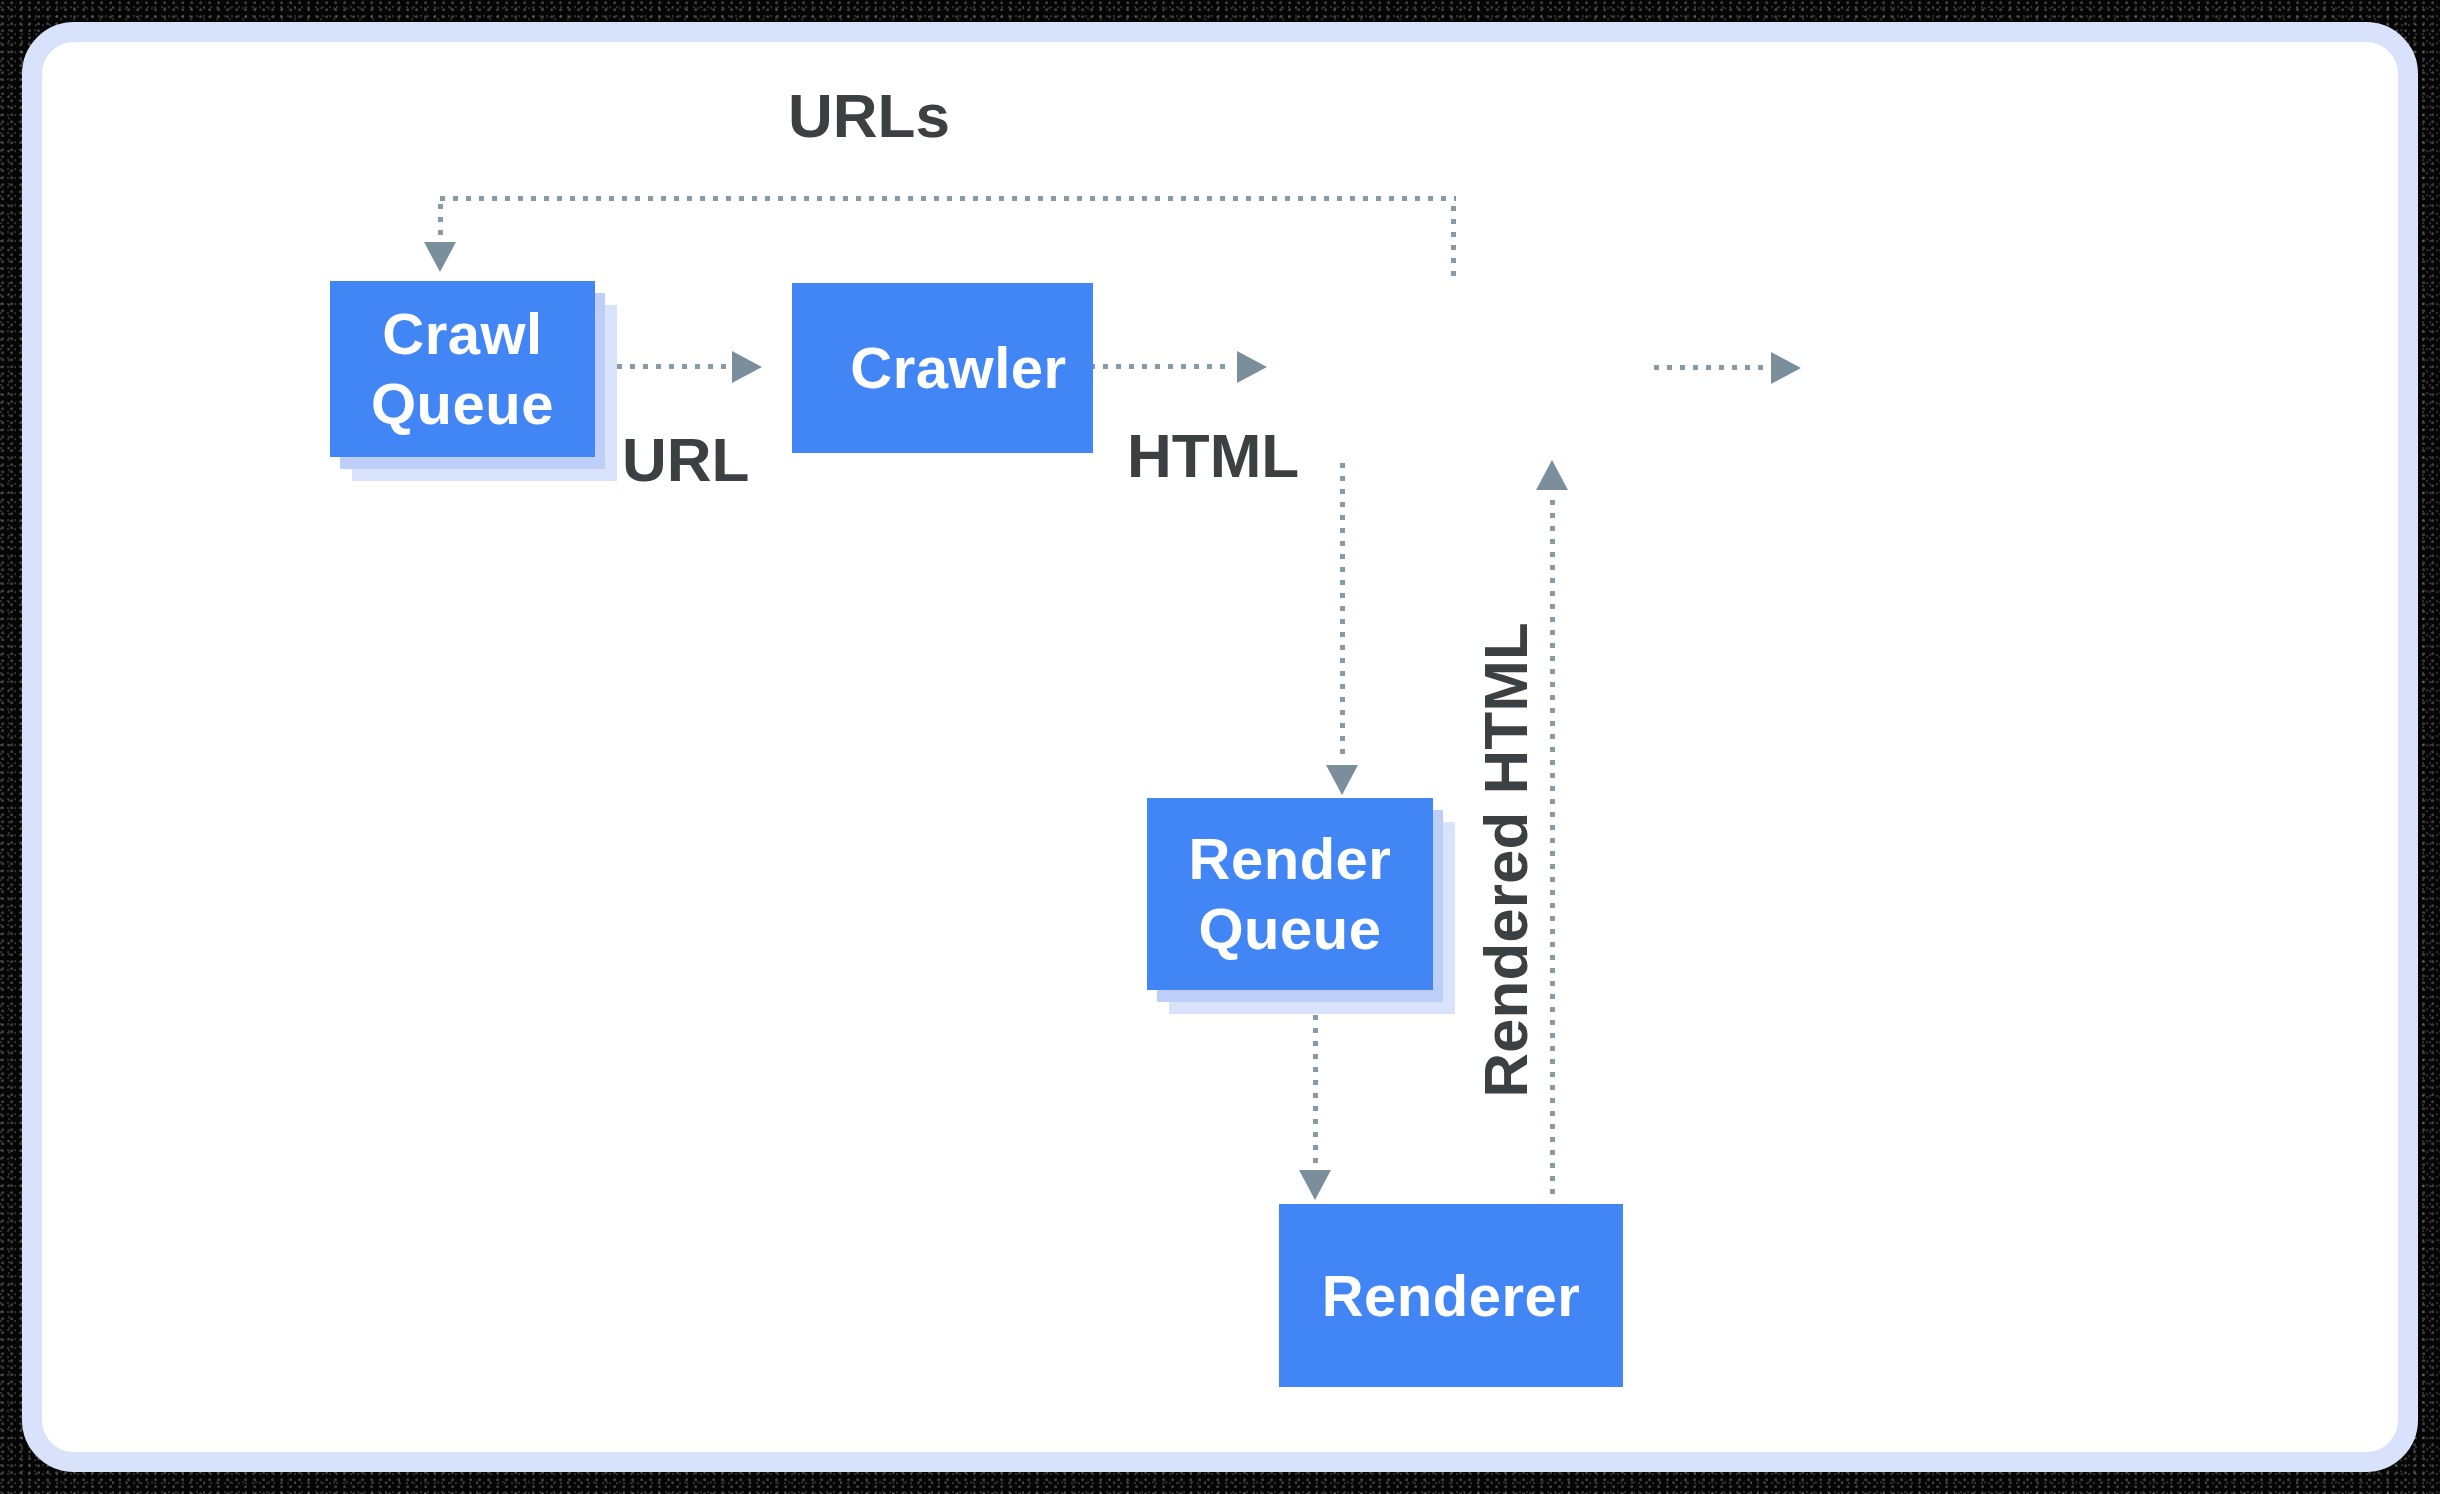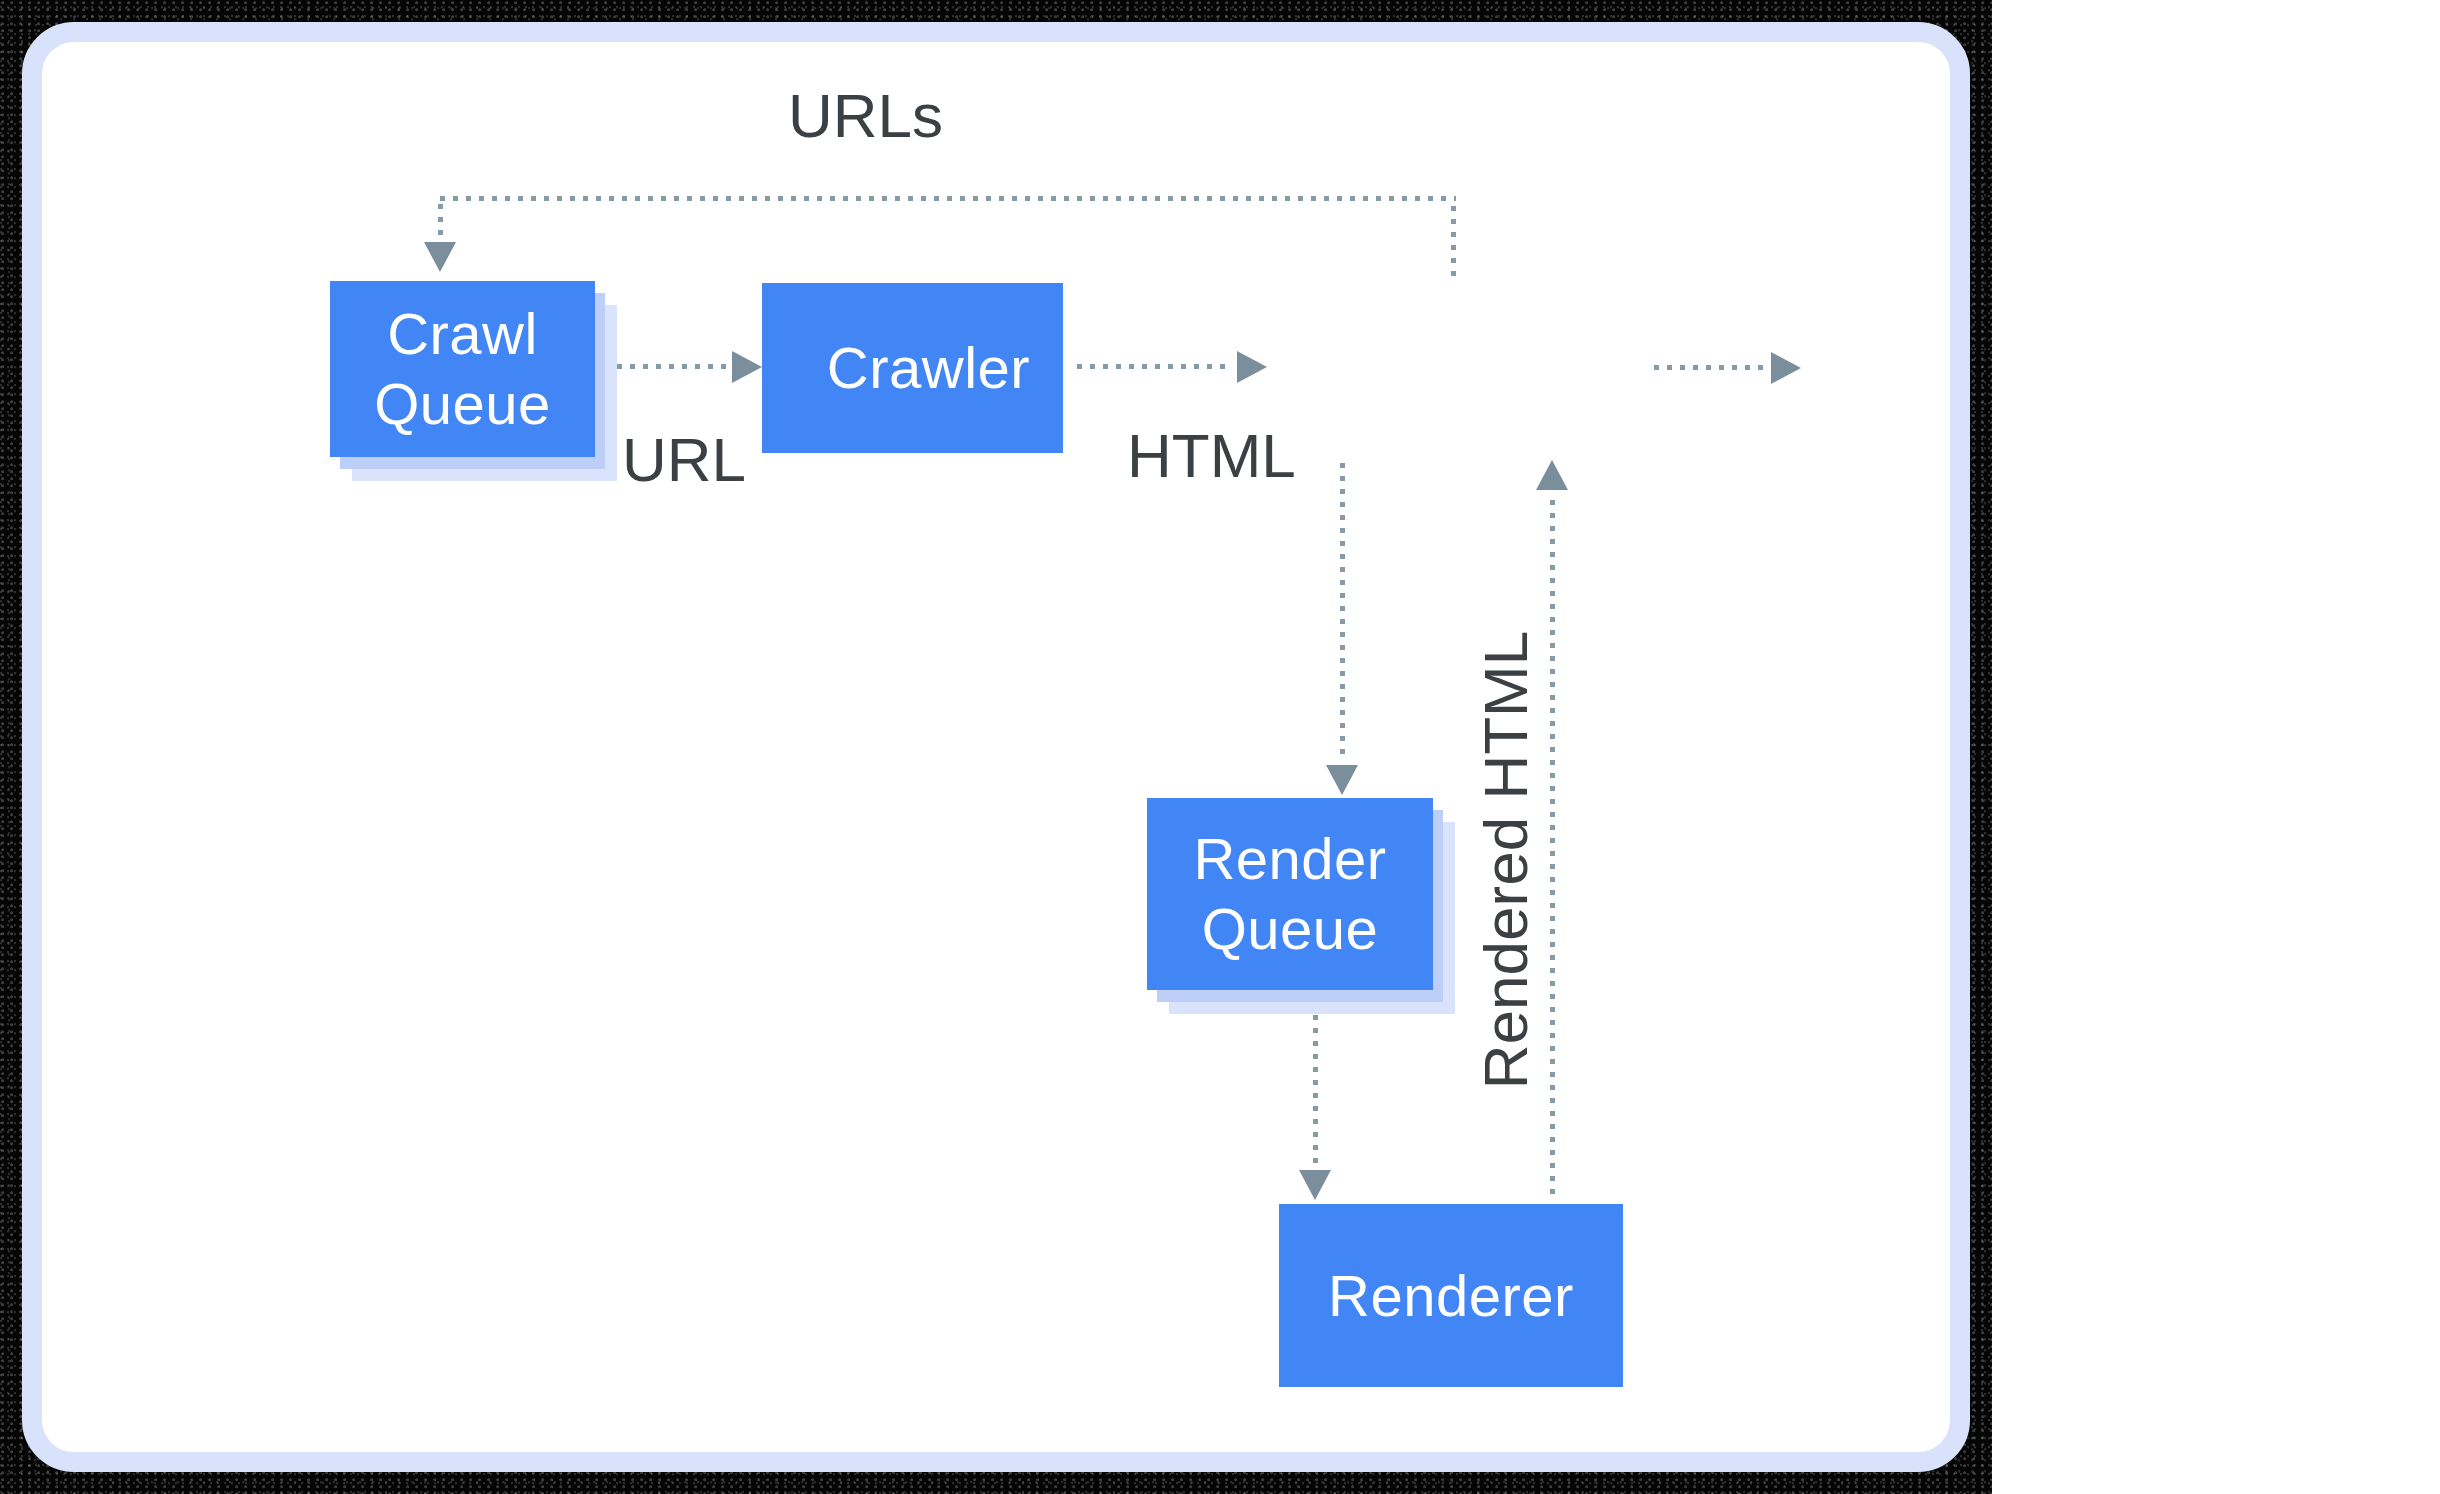--- a/index.html
+++ b/index.html
@@ -15,27 +15,28 @@
     --outer_bg: #050505;
   }
   * { margin: 0; padding: 0; box-sizing: border-box; }
   html, body {
     width: 2440px; height: 1494px;
     font-family: "Liberation Sans", sans-serif;
     overflow: hidden;
   }
   .stage {
     position: relative;
-    width: 1992px; height: 1494px;
+    width: 2440px; height: 1494px;
     background-color: var(--outer_bg);
     background-image:
       radial-gradient(circle at 30% 40%, rgba(255,255,255,0.22) 0 1.2px, transparent 1.8px),
       radial-gradient(circle at 70% 75%, rgba(255,255,255,0.14) 0 1px, transparent 1.6px),
       radial-gradient(circle at 15% 80%, rgba(120,120,120,0.35) 0 1px, transparent 1.5px);
     background-size: 9px 7px, 13px 11px, 7px 9px;
+    font-weight: bold;
   }
   .panel {
     position: absolute;
     left: 22px; top: 22px; right: 22px; bottom: 22px;
     background: var(--panel_bg);
     border: 20px solid var(--panel_border);
     border-radius: 52px;
   }
   .node {
     position: absolute;
@@ -113,21 +114,21 @@
   <div class="arrow down" style="left:1299px; top:1170px;"></div>
 
   <div class="dot-v" style="left:1550px; top:500px; height:700px;"></div>
   <div class="arrow up" style="left:1536px; top:460px;"></div>
   <div class="edge-label vertical" style="left:1505px; top:860px;">Rendered HTML</div>
 
   <div class="node shadowed" style="left:299px; top:281px; width:265px; height:176px;margin-left:31px;">
     <span>Crawl Queue</span>
   </div>
 
-  <div class="node" style="left:762px; top:283px; width:301px; height:170px;padding-left:32px;">
+  <div class="node" style="left:792px; top:283px; width:301px; height:170px;padding-left:32px;">
     <span>Crawler</span>
   </div>
 
 
 
   <div class="node shadowed" style="left:1147px; top:798px; width:286px; height:192px;justify-content:flex-end;">
     <span>Render Queue</span>
   </div>
 
   <div class="node" style="left:1279px; top:1204px; width:344px; height:183px;">

